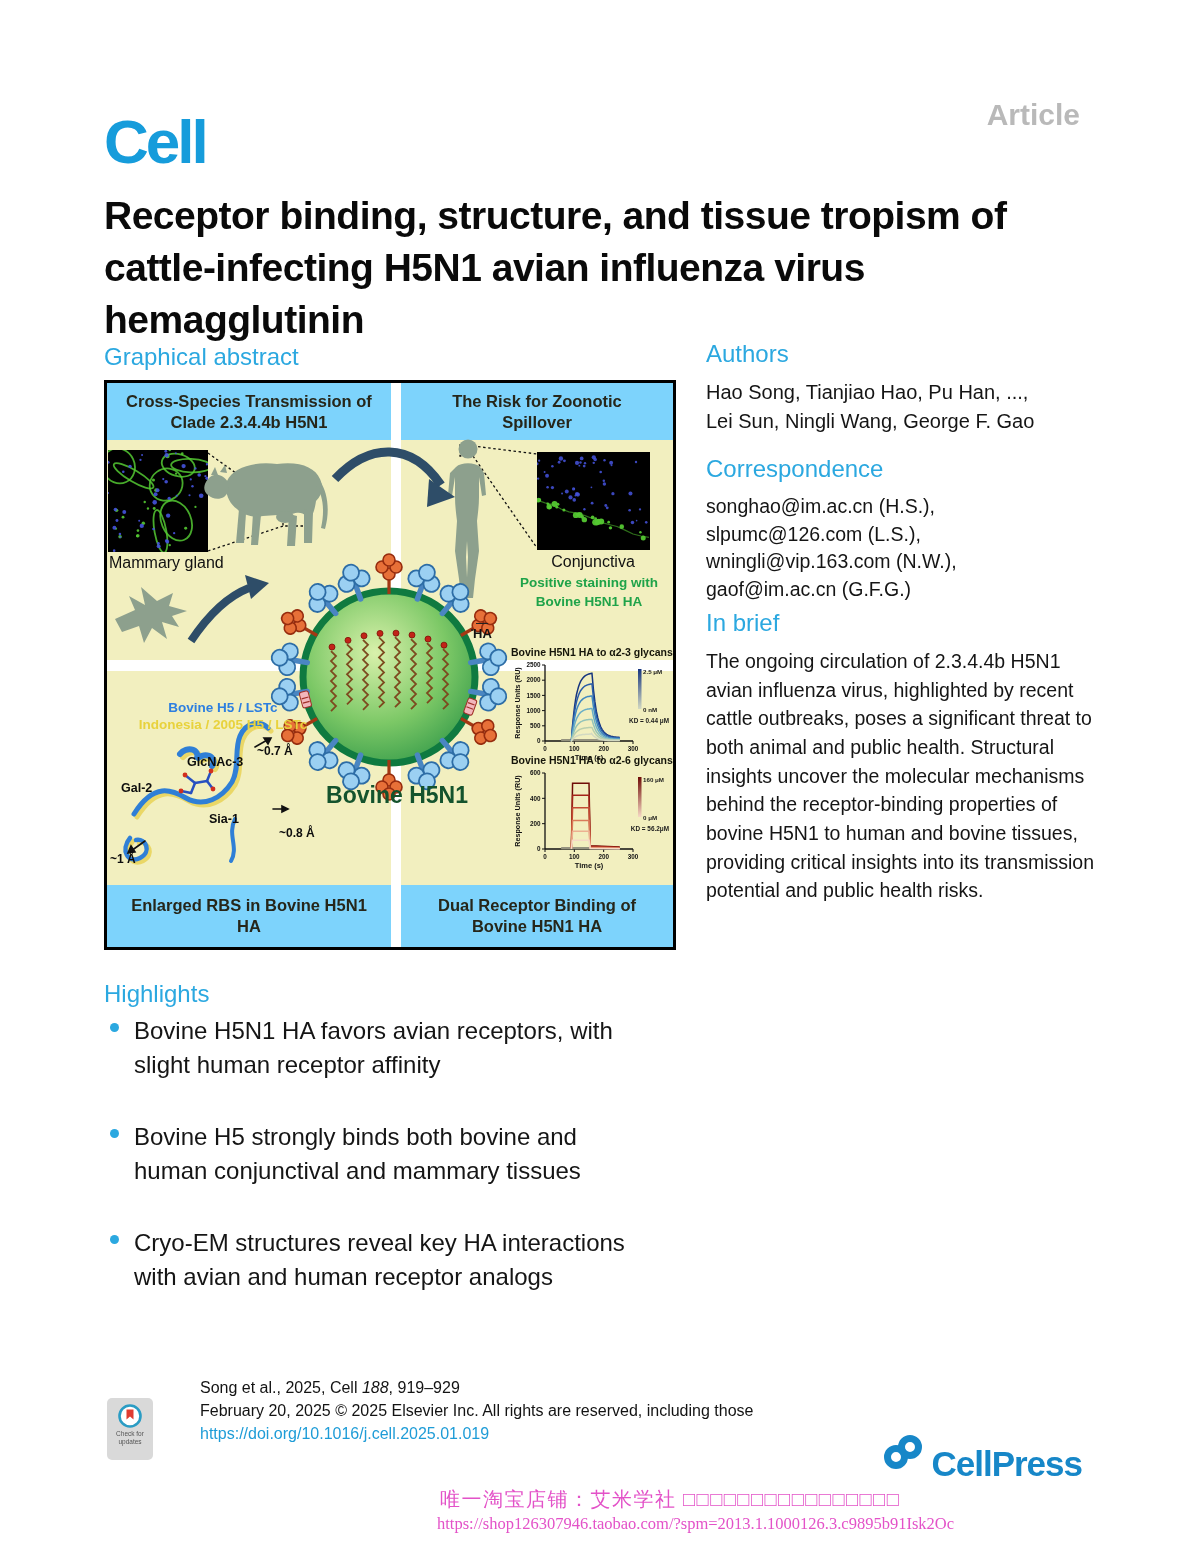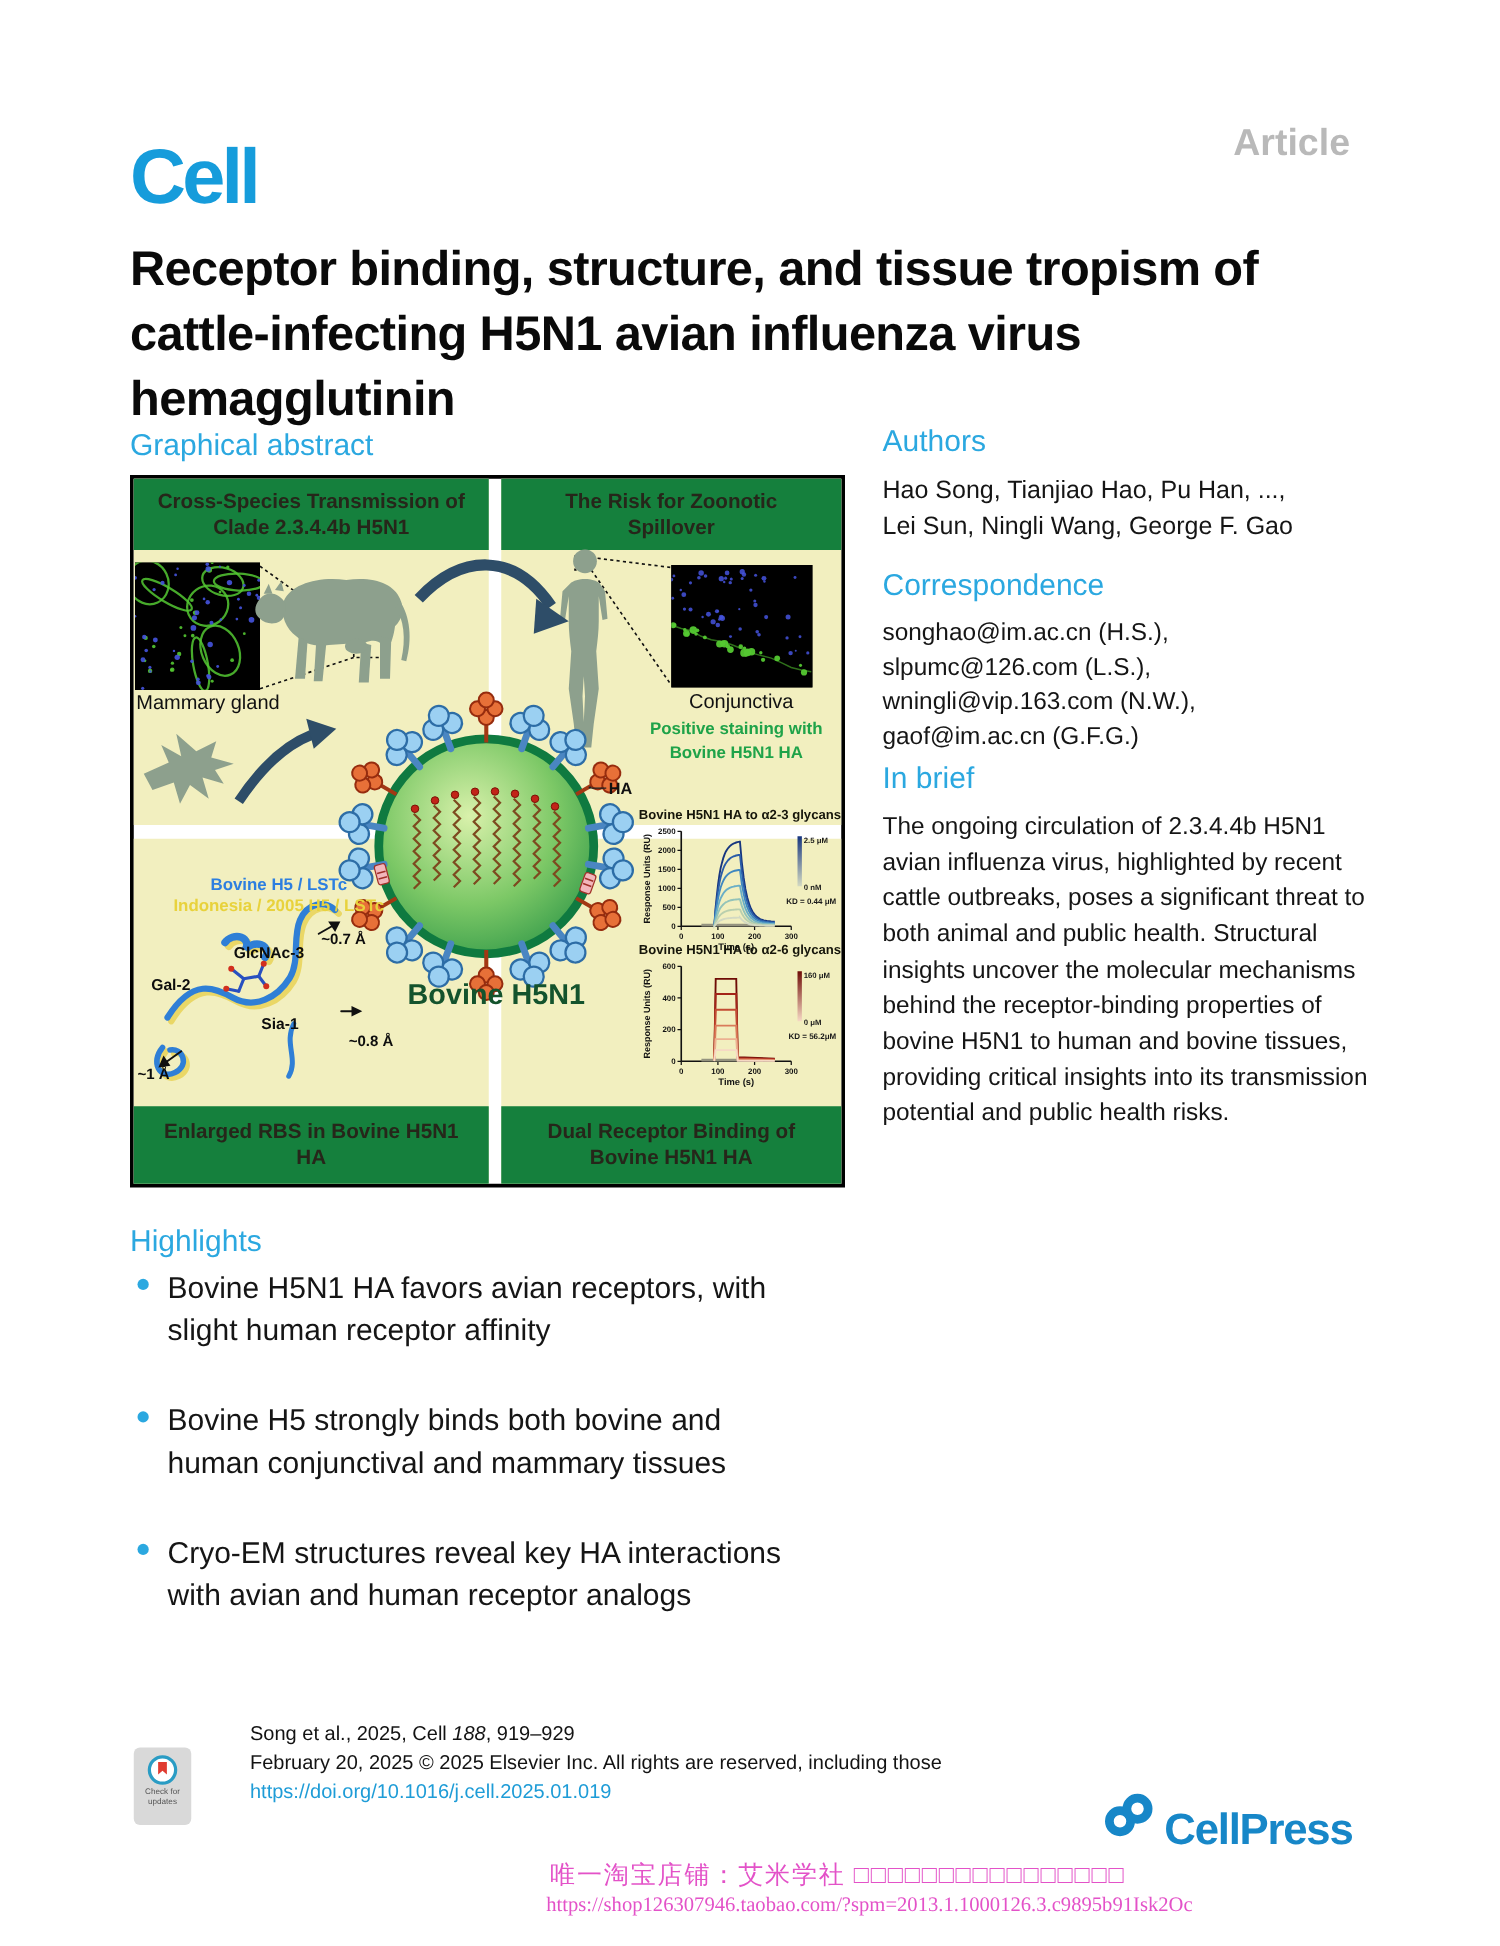--- a/index.html
+++ b/index.html
@@ -10,33 +10,33 @@
   .cell-logo{left:104px;top:106px;font-size:62px;font-weight:bold;color:#169cdb;letter-spacing:-3px;}
   .paper-title{left:104px;top:190px;width:960px;font-size:39px;font-weight:bold;color:#0a0a0a;line-height:1.33;letter-spacing:-0.5px;}
   .h-blue{font-size:24px;color:#2ba8e0;}
   
   .fig{left:104px;top:380px;width:566px;height:564px;border:3px solid #000;background:#fff;}
   .fig .q{position:absolute;background:#f2efbf;z-index:1;}
   .qtl{left:0;top:0;width:284px;height:277px;}
   .qtr{left:294px;top:0;width:272px;height:277px;}
   .qbl{left:0;top:288px;width:284px;height:276px;}
   .qbr{left:294px;top:288px;width:272px;height:276px;}
-  .band{position:absolute;background:#15803d;color:#26261a;font-weight:bold;font-size:16.5px;line-height:1.25;display:flex;align-items:center;justify-content:center;text-align:center;padding:0 16px;box-sizing:border-box;z-index:2;}
+  .band{position:absolute;background:#7dd3fc;color:#26261a;font-weight:bold;font-size:16.5px;line-height:1.25;display:flex;align-items:center;justify-content:center;text-align:center;padding:0 16px;box-sizing:border-box;z-index:2;}
   .btl{left:0;top:0;width:284px;height:57px;}
   .btr{left:294px;top:0;width:272px;height:57px;}
   .bbl{left:0;top:502px;width:284px;height:62px;}
   .bbr{left:294px;top:502px;width:272px;height:62px;}
   .micro{position:absolute;z-index:4;background:#000;}
   .overlay{position:absolute;left:0;top:0;z-index:5;pointer-events:none;}
   .fig .lbl{position:absolute;z-index:10;}
   .lbl-mammary{left:2px;top:171px;font-size:16px;}
   .lbl-conj{left:428px;top:170px;width:116px;text-align:center;font-size:16px;}
   .lbl-pos{left:396px;top:191px;width:172px;text-align:center;color:#1fa349;font-weight:bold;font-size:13.5px;line-height:1.4;}
   .lbl-virus{left:198px;top:399px;width:184px;text-align:center;font-weight:bold;font-size:23px;color:#14532d;}
-  .ha-tag{left:366px;top:240px;font-weight:bold;font-size:13px;display:flex;align-items:center;gap:2px;}
+  .ha-tag{left:366px;top:240px;font-weight:bold;font-size:13px;display:flex;align-items:center;gap:2px;flex-direction:column;}
   .ha-dash{display:inline-block;width:12px;height:0;border-top:1.6px solid #222;}
   .lbl-b5{left:28px;top:317px;width:176px;text-align:center;color:#2d7fe0;font-weight:bold;font-size:13.5px;}
   .lbl-indo{left:8px;top:334px;width:216px;text-align:center;color:#e8d23c;font-weight:bold;font-size:13.5px;}
   .slbl{font-weight:bold;font-size:12.5px;color:#0d0d0d;}
   .lbl-glc{left:80px;top:372px;}
   .lbl-07{left:150px;top:361px;font-size:12px;}
   .lbl-gal{left:14px;top:398px;}
   .lbl-sia{left:102px;top:429px;}
   .lbl-08{left:172px;top:443px;font-size:12px;}
   .lbl-1a{left:3px;top:469px;font-size:12px;}

